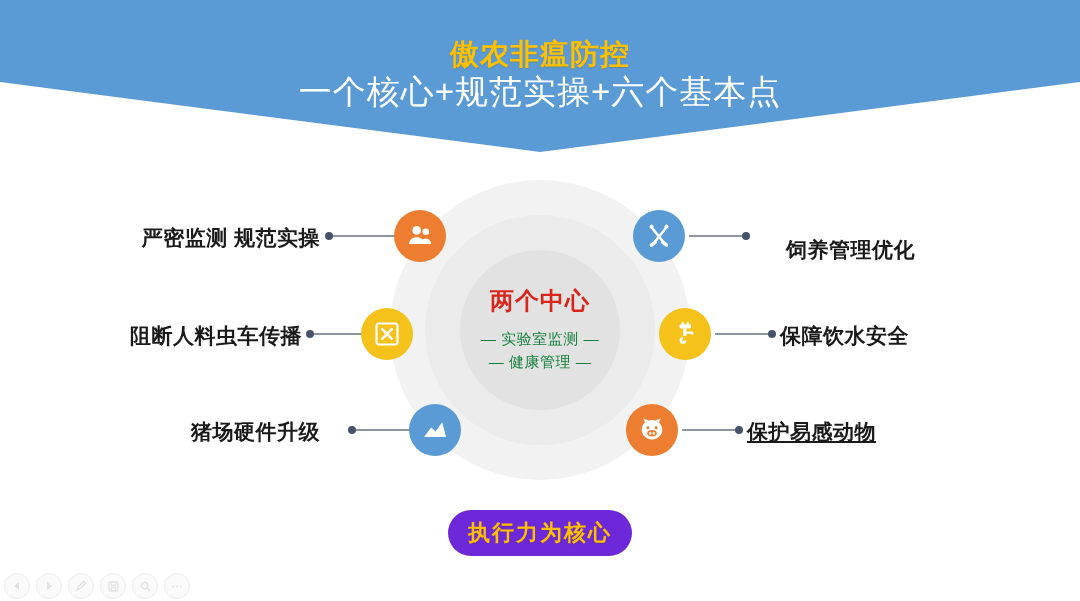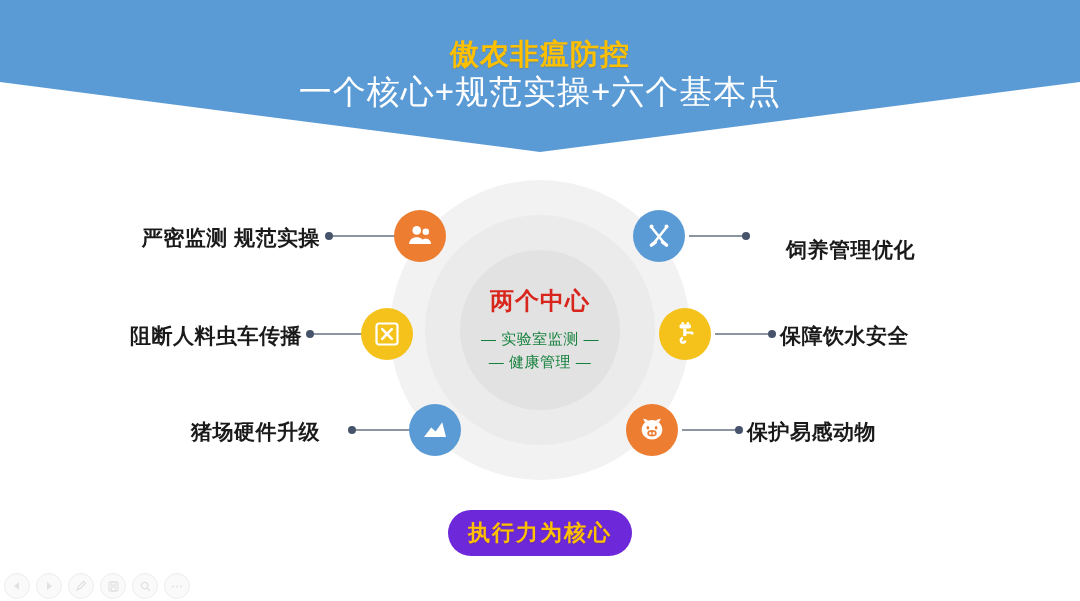--- a/index.html
+++ b/index.html
@@ -286,21 +286,21 @@
         <ellipse cx="11.6" cy="13.6" rx="1.5" ry="1.9" fill="#ED7D31"></ellipse>
         <ellipse cx="20.4" cy="13.6" rx="1.5" ry="1.9" fill="#ED7D31"></ellipse>
         <ellipse cx="16" cy="19.4" rx="5.0" ry="3.5" fill="#ED7D31"></ellipse>
         <ellipse cx="14.2" cy="19.4" rx="1.15" ry="1.6" fill="#fff"></ellipse>
         <ellipse cx="17.8" cy="19.4" rx="1.15" ry="1.6" fill="#fff"></ellipse>
       </svg>
     </span>
   </div>
   <div class="connector" style="left:682px; top:429px; width:56px;"></div>
   <div class="dot" style="left:735px; top:426px;"></div>
-  <div class="item-label label-right" style="left:747px; top:418px;">保护易感动物</div>
+  <div class="item-label label-right" style="left:747px; top:418px;text-decoration:underline;">保护易感动物</div>
 
   <div class="core-pill">执行力为核心</div>
 
   <div class="toolbar">
     <div class="tool-btn">
       <span>
         <svg width="10" height="10" viewBox="0 0 10 10" fill="#E2E2E2">
             <path d="M7 1 L7 9 L2 5 Z"></path>
           </svg>
       </span>

